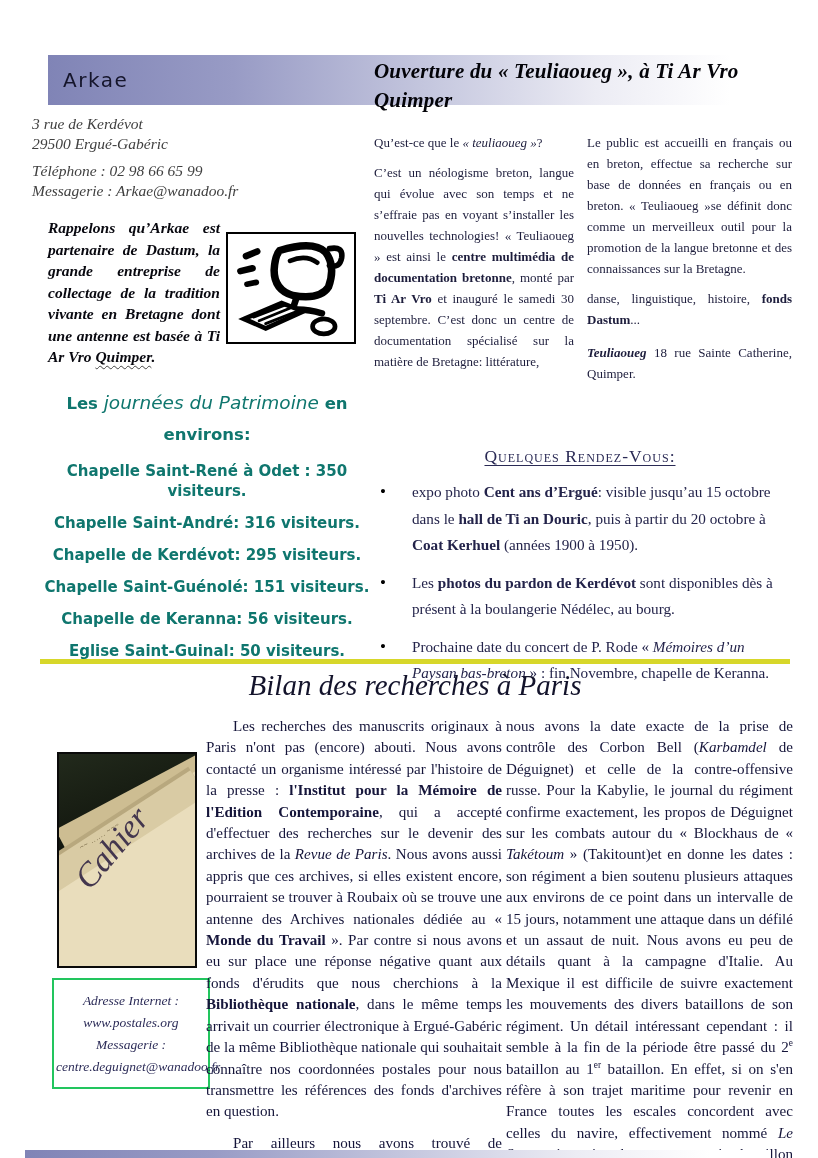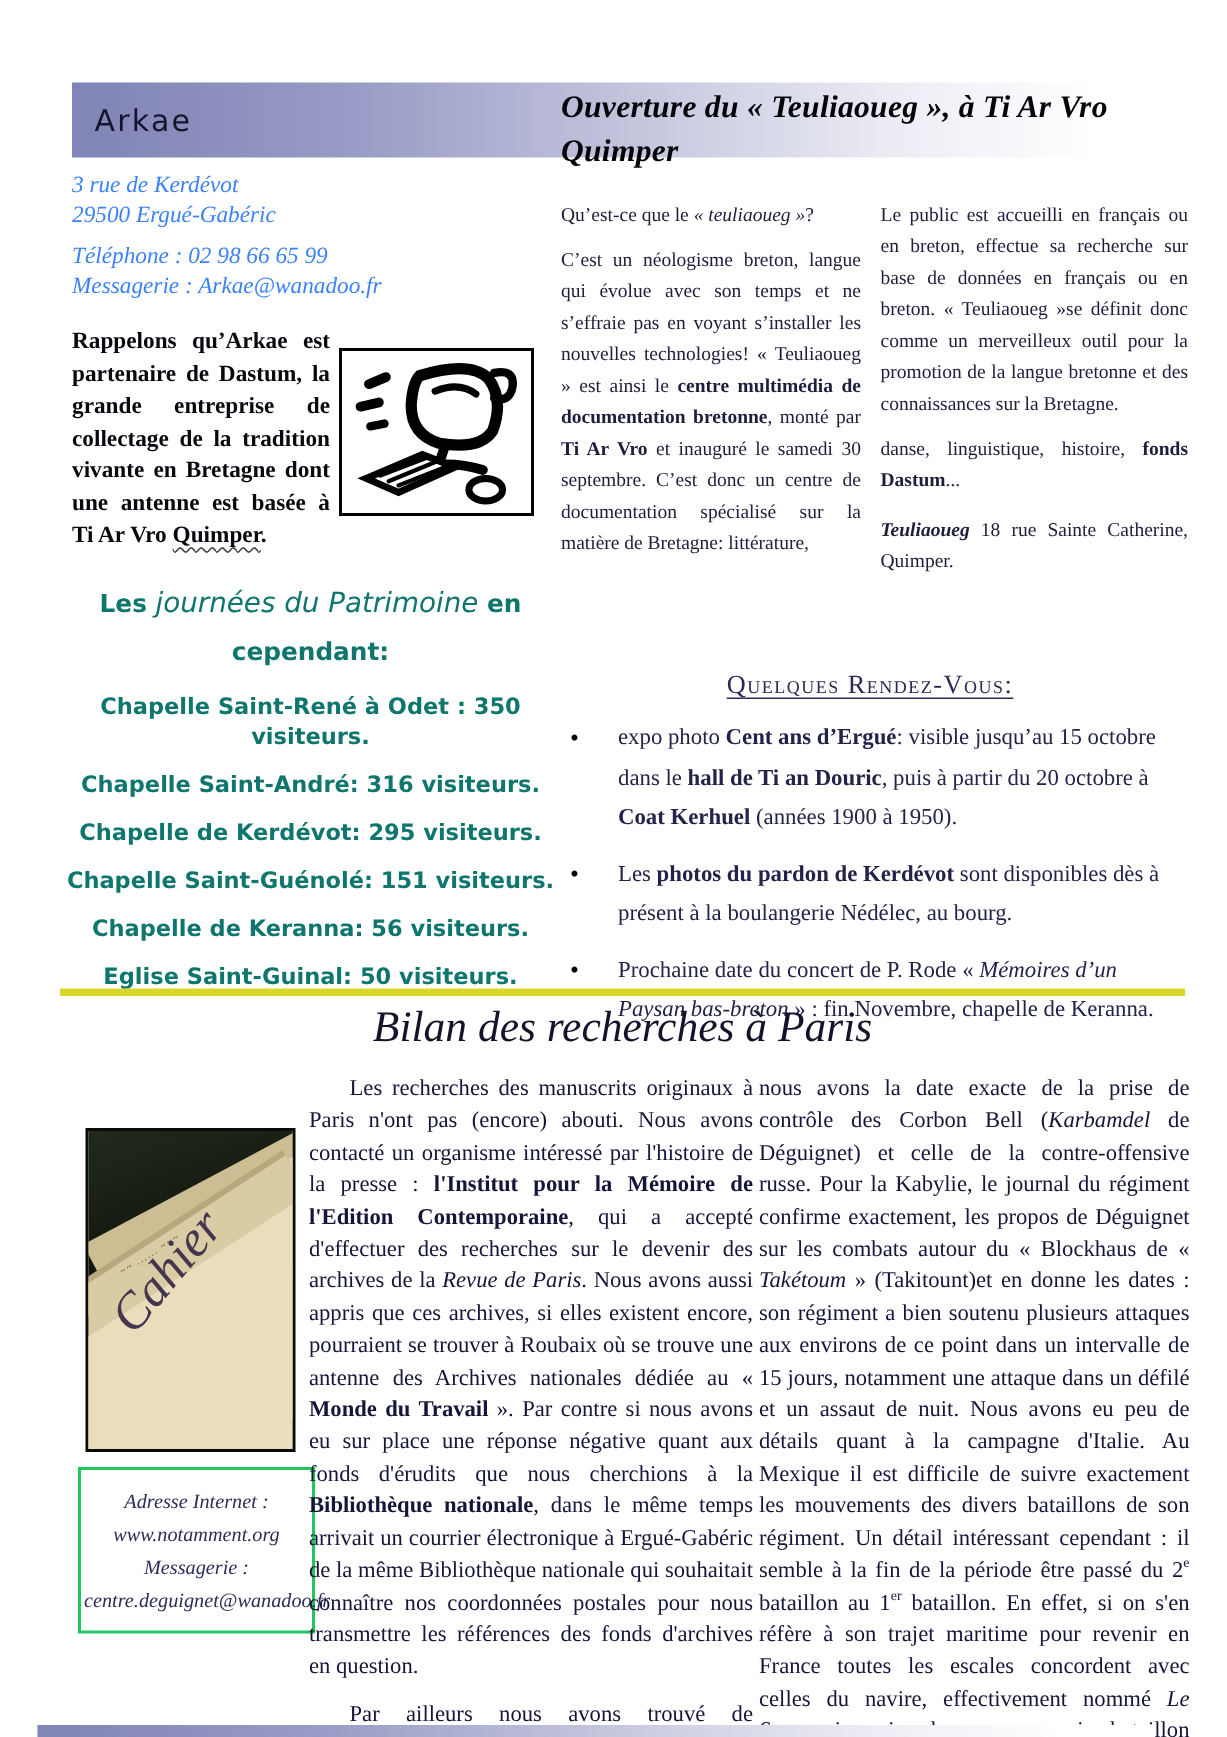--- a/index.html
+++ b/index.html
@@ -19,28 +19,28 @@
     position:absolute; left:48px; top:55px; width:742px; height:50px;
     background:linear-gradient(90deg,#8084b6 0%, #989bc5 25%, #c6c8df 52%, #ececf4 74%, #ffffff 92%);
   }
   .masthead .org {
     font-family:"DejaVu Sans", sans-serif; font-size:20px; letter-spacing:1.5px;
     color:#15152b; line-height:50px; padding-left:15px; display:block;
   }
 
   
   .contact {
-    position:absolute; left:48px; top:114px; width:310px;
-    font-style:italic; font-size:15.5px; line-height:20px; color:#3b82f6;
+    position:absolute; left:32px; top:114px; width:310px;
+    font-style:italic; font-size:15.5px; line-height:20px; color:#404040;
   }
   .contact .gap { height:7px; }
 
   .reminder {
     position:absolute; left:48px; top:217px; width:172px;
-    font-weight:bold; font-size:15.5px; line-height:21.5px;
+    font-weight:bold; font-style:italic; font-size:15.5px; line-height:21.5px;
     color:#08080f; text-align:justify;
   }
 
   .clipart-frame {
     position:absolute; left:226px; top:232px; width:130px; height:112px;
     border:2px solid #000; background:#fff; padding:3px;
   }
   .clipart-frame svg { width:100%; height:100%; display:block; }
 
   .patrimoine {
@@ -181,21 +181,21 @@
         <path d="M24 85 L58 72 M30 89 L64 75 M37 92 L70 79" stroke-width="3"></path>
         <ellipse cx="99" cy="95" rx="12" ry="8" stroke-width="5" fill="#fff"></ellipse>
       </g>
     </svg>
   </div>
 
   <div class="patrimoine">
     <div class="hline1">
       <span>Les </span><span class="hscript">journées du Patrimoine</span><span> en</span>
     </div>
-    <div class="hline2">cependant:</div>
+    <div class="hline2">environs:</div>
     <ul>
       <li>Chapelle Saint-René à Odet : 350 visiteurs.</li>
       <li>Chapelle Saint-André: 316 visiteurs.</li>
       <li>Chapelle de Kerdévot: 295 visiteurs.</li>
       <li>Chapelle Saint-Guénolé: 151 visiteurs.</li>
       <li>Chapelle de Keranna: 56 visiteurs.</li>
       <li>Eglise Saint-Guinal: 50 visiteurs.</li>
     </ul>
   </div>
 
@@ -231,21 +231,21 @@
     <div class="paper-strip2"></div>
     <div class="paper-strip1"></div>
     <div class="paper-back"></div>
     <div class="scribble" style="left:18px; top:78px;">~~ ...... ~~~</div>
     <div class="paper-main"></div>
     <div class="caption">Cahier</div>
   </div>
 
   <div class="deguignet-box">
     <div>Adresse Internet :</div>
-    <div>www.notamment.org</div>
+    <div>www.postales.org</div>
     <div>Messagerie :</div>
     <div>centre.deguignet@wanadoo.fr</div>
   </div>
 
   <div class="col-mid">
     <p class="indent"><span>Les recherches des manuscrits originaux à Paris n'ont pas (encore) abouti. Nous avons contacté un organisme intéressé par l'histoire de la presse : </span><span class="b">l'Institut pour la Mémoire de l'Edition Contemporaine</span><span>, qui a accepté d'effectuer des recherches sur le devenir des archives de la </span><span class="i">Revue de Paris</span><span>. Nous avons aussi appris que ces archives, si elles existent encore, pourraient se trouver à Roubaix où se trouve une antenne des Archives nationales dédiée au « </span><span class="b">Monde du Travail</span><span> ». Par contre si nous avons eu sur place une réponse négative quant aux fonds d'érudits que nous cherchions à la </span><span class="b">Bibliothèque nationale</span><span>, dans le même temps arrivait un courrier électronique à Ergué-Gabéric de la même Bibliothèque nationale qui souhaitait connaître nos coordonnées postales pour nous transmettre les références des fonds d'archives en question.</span></p>
     <p class="indent"><span>Par ailleurs nous avons trouvé de nombreuses précisions dans les historiques des régiments conservés au </span></p>
   </div>
   <div class="col-right">
     <p><span>nous avons la date exacte de la prise de contrôle des Corbon Bell (</span><span class="i">Karbamdel</span><span> de Déguignet) et celle de la contre-offensive russe. Pour la Kabylie, le journal du régiment confirme exactement, les propos de Déguignet sur les combats autour du « Blockhaus de « </span><span class="i">Takétoum</span><span> » (Takitount)et en donne les dates : son régiment a bien soutenu plusieurs attaques aux environs de ce point dans un intervalle de 15 jours, notamment une attaque dans un défilé et un assaut de nuit. Nous avons eu peu de détails quant à la campagne d'Italie. Au Mexique il est difficile de suivre exactement les mouvements des divers bataillons de son régiment. Un détail intéressant cependant : il semble à la fin de la période être passé du 2</span><sup>e</sup><span> bataillon au 1</span><sup>er</sup><span> bataillon. En effet, si on s'en réfère à son trajet maritime pour revenir en France toutes les escales concordent avec celles du navire, effectivement nommé </span><span class="i">Le Souverain</span><span>, qui embarqua ce premier bataillon et , ainsi que le rapporte Déguignet, le maréchal Bazaine.</span></p>

